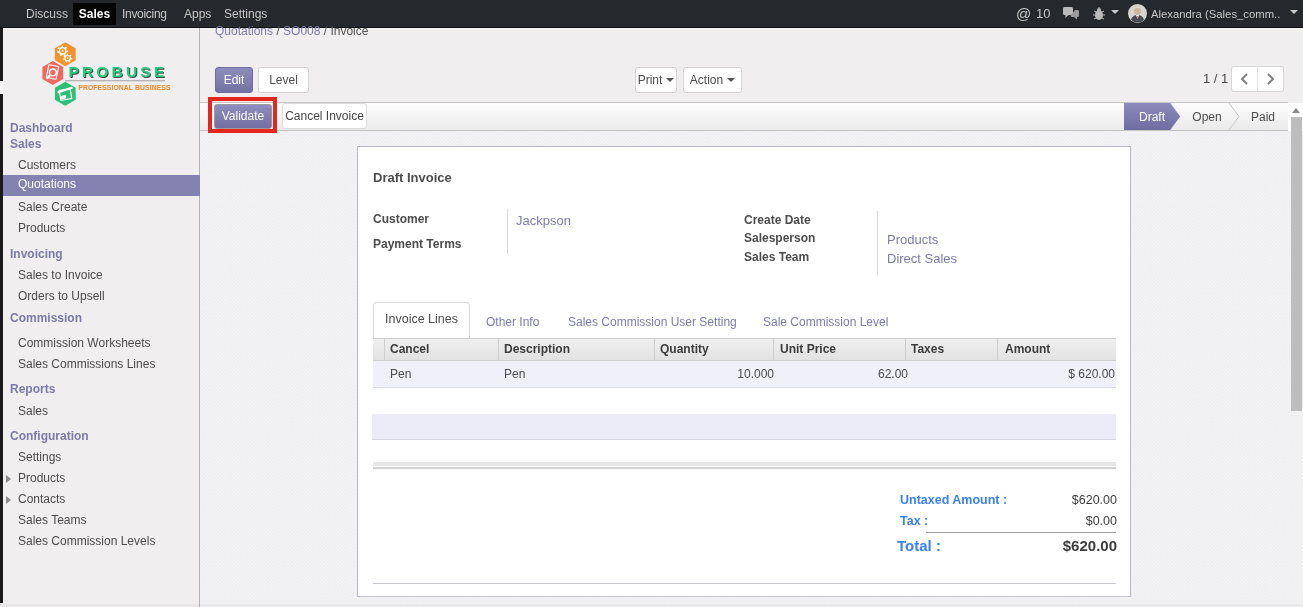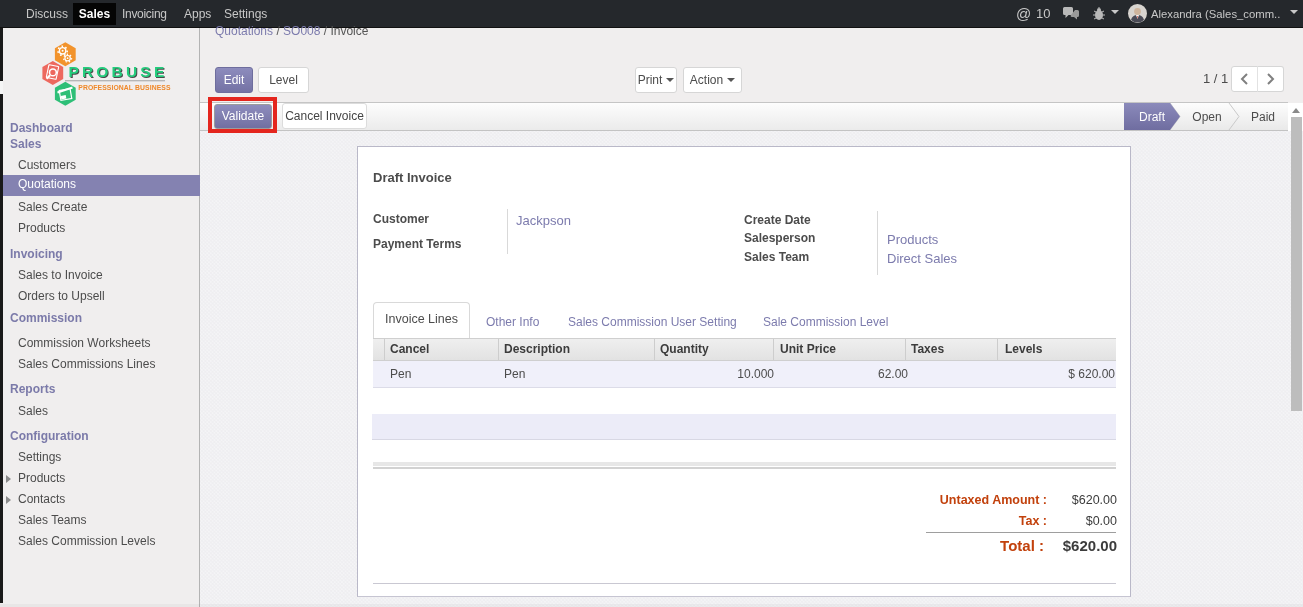--- a/index.html
+++ b/index.html
@@ -56,21 +56,21 @@
 .th{position:absolute;top:342px;font-weight:bold;color:#3c3c3c;font-size:12px}
 .tsep{position:absolute;top:339px;height:21px;width:1px;background:#cdcdcd}
 #trow{position:absolute;left:373px;top:361px;width:743px;height:27px;background:#f0f0fa;border-bottom:1px solid #dcdce8}
 .td{position:absolute;top:367px;color:#4c4c4c;font-size:12px}
 
 #lavrow{position:absolute;left:372px;top:414px;width:744px;height:26px;background:#ececf8;border-bottom:1px solid #d8d8e4}
 #sepline1{position:absolute;left:373px;top:462px;width:743px;height:4px;background:#e7e7e7}
 #sepline2{position:absolute;left:373px;top:467px;width:743px;height:2px;background:#d2d2d2}
 
 
-.tot-label{position:absolute;font-weight:bold;color:#c2410c;font-size:12.5px;text-align:right}
+.tot-label{position:absolute;font-weight:bold;color:#3b82f6;font-size:12.5px;text-align:left}
 .tot-val{position:absolute;color:#3c3c3c;font-size:12.5px;text-align:right}
 #totline{position:absolute;left:926px;top:532px;width:190px;height:1px;background:#9e9e9e}
 #bottomhr{position:absolute;left:373px;top:583px;width:743px;height:1px;background:#c9c8d2}
 
 
 #arrows{position:absolute;left:1124px;top:103px}
 </style></head>
 <body>
 
 <div id="navbar">
@@ -226,21 +226,21 @@
 <div class="tsep" style="left:498px"></div>
 <div class="tsep" style="left:654px"></div>
 <div class="tsep" style="left:773px"></div>
 <div class="tsep" style="left:905px"></div>
 <div class="tsep" style="left:997px"></div>
 <div class="th" style="left:390px">Cancel</div>
 <div class="th" style="left:504px">Description</div>
 <div class="th" style="left:660px">Quantity</div>
 <div class="th" style="left:780px">Unit Price</div>
 <div class="th" style="left:911px">Taxes</div>
-<div class="th" style="left:1005px">Levels</div>
+<div class="th" style="left:1005px">Amount</div>
 
 <div id="trow"></div>
 <div class="td" style="left:390px">Pen</div>
 <div class="td" style="left:504px">Pen</div>
 <div class="td" style="left:660px;width:114px;text-align:right">10.000</div>
 <div class="td" style="left:780px;width:128px;text-align:right">62.00</div>
 <div class="td" style="left:1005px;width:110px;text-align:right">$ 620.00</div>
 
 <div id="lavrow"></div>
 <div id="sepline1"></div>

